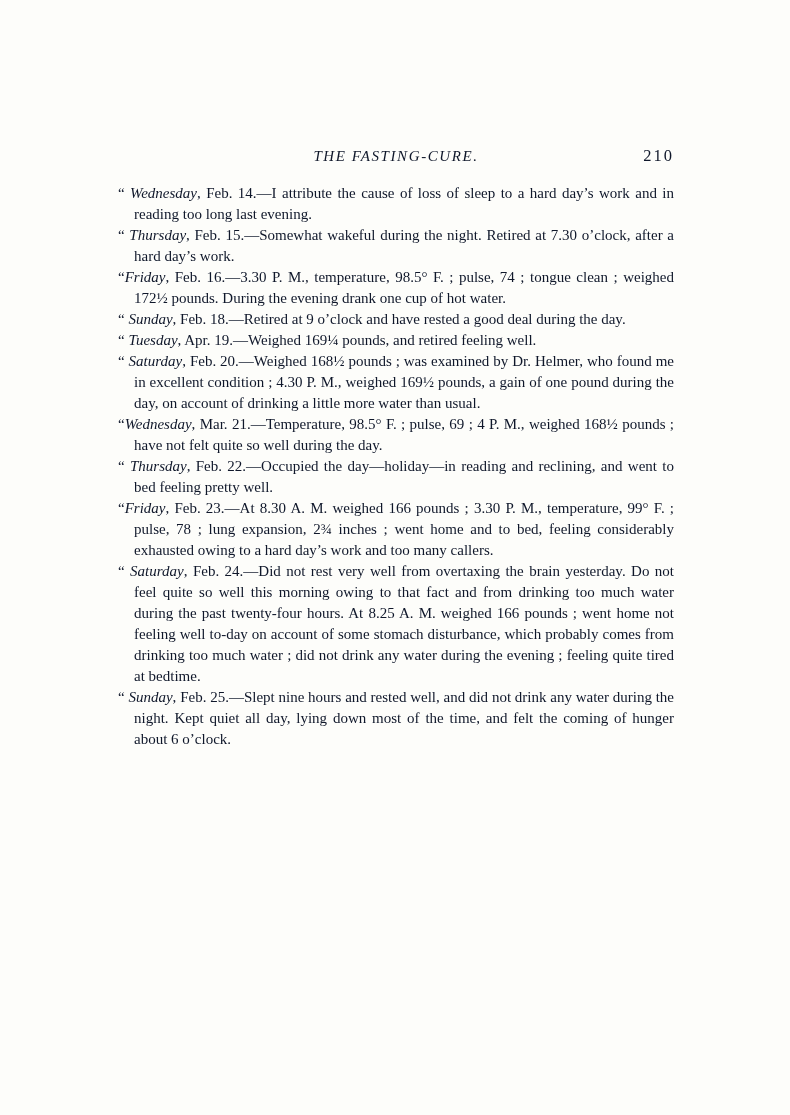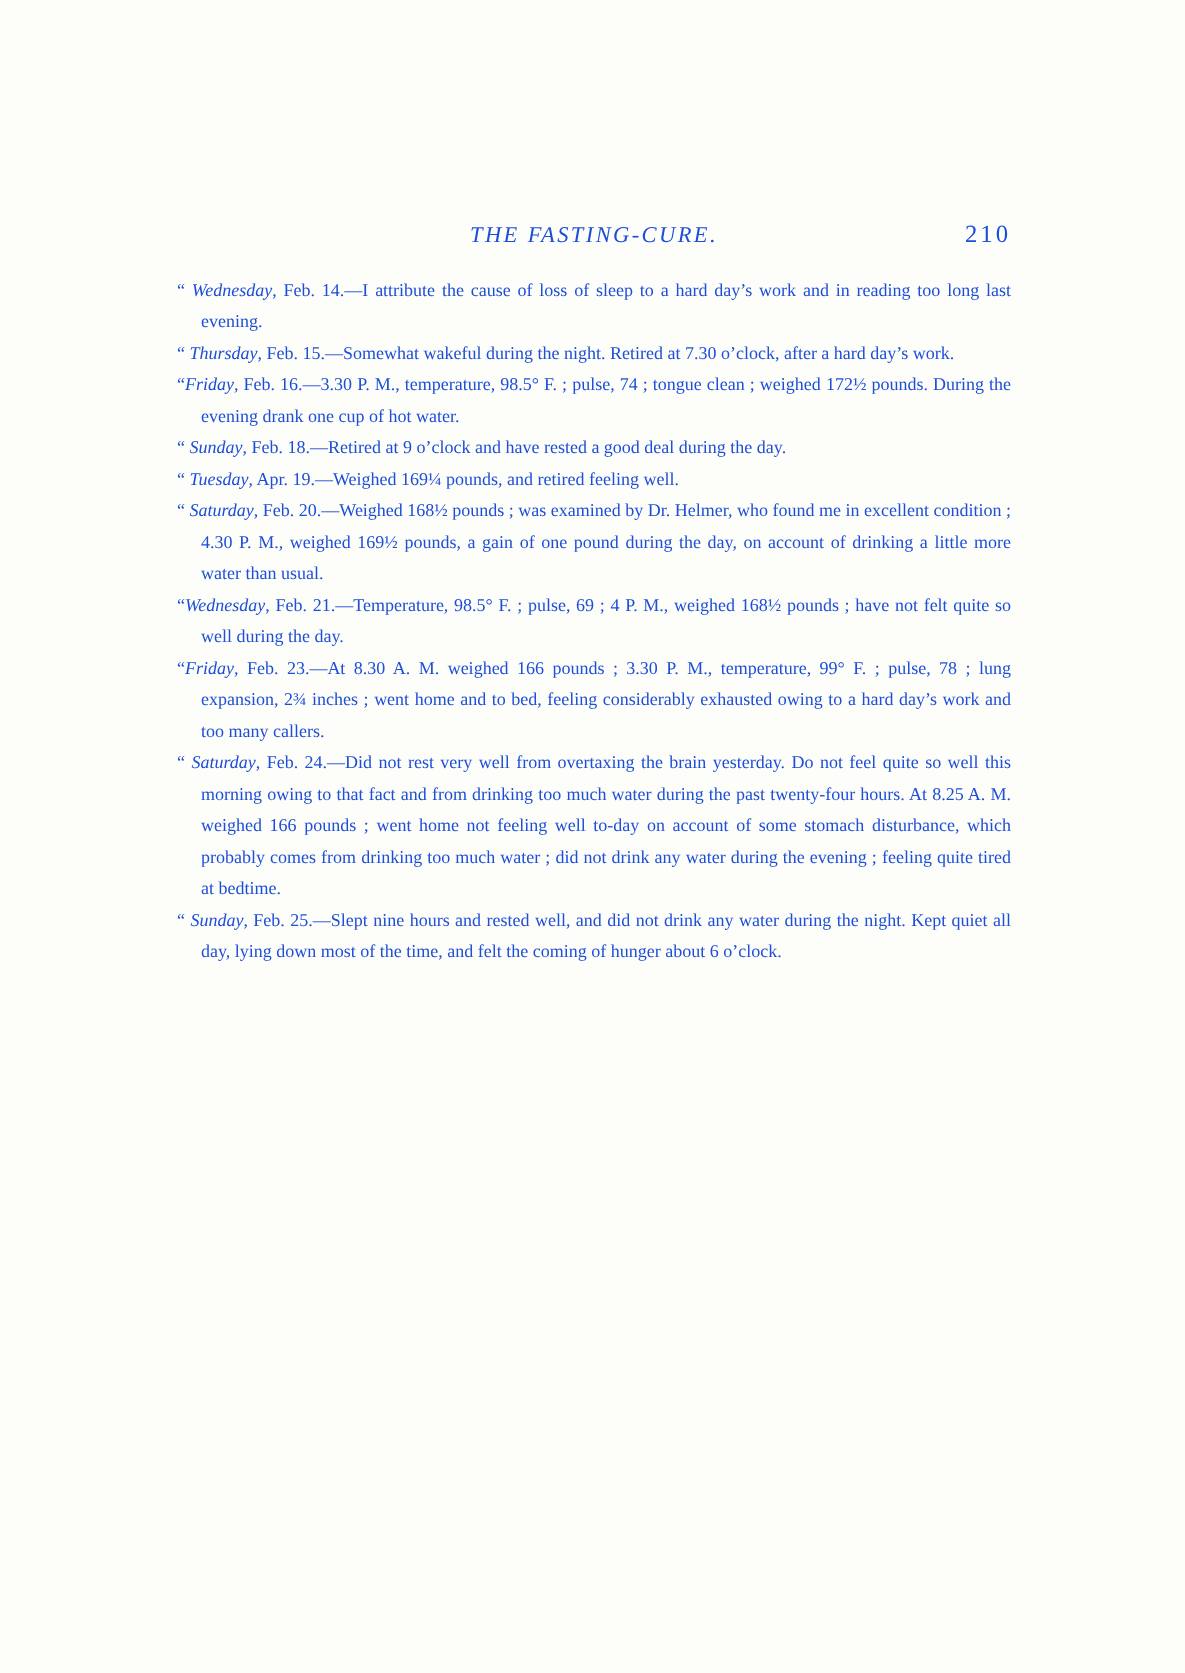--- a/index.html
+++ b/index.html
@@ -2,21 +2,21 @@
 <html><head>
 <meta charset="utf-8">
 <style>
   html, body { margin: 0; padding: 0; background: #e9e9e9; }
   .page {
     position: relative;
     width: 790px;
     height: 1115px;
     margin: 0 auto;
     background: #fdfdfa;
-    color: #1d4ed8;
+    color: #0f172a;
     font-family: "Liberation Serif", "DejaVu Serif", serif;
     overflow: hidden;
   }
   .text-block {
     position: absolute;
     left: 118px;
     top: 146px;
     width: 556px;
   }
   .running-head {
@@ -31,21 +31,21 @@
     letter-spacing: 1.6px;
     white-space: nowrap;
   }
   .page-number {
     flex: 1;
     text-align: right;
     font-size: 16.5px;
     letter-spacing: 2px;
   }
   .body-copy {
-    font-size: 12px;
+    font-size: 15px;
     line-height: 21px;
     text-align: justify;
   }
   p.entry {
     margin: 0;
     padding-left: 16px;
     text-indent: -16px;
   }
   p.entry .day { font-style: italic; }
   p.closing {
@@ -73,22 +73,23 @@
 
       <p class="entry"><span>“</span><span class="day">Friday</span><span>, Feb. 16.—3.30 P. M., temperature, 98.5° F. ; pulse, 74 ; tongue clean ; weighed 172½ pounds.  During the evening drank one cup of hot water.</span></p>
 
 
       <p class="entry"><span>“ </span><span class="day">Sunday</span><span>, Feb. 18.—Retired at 9 o’clock and have rested a good deal during the day.</span></p>
 
       <p class="entry"><span>“ </span><span class="day">Tuesday</span><span>, Apr. 19.—Weighed 169¼ pounds, and retired feeling well.</span></p>
 
       <p class="entry"><span>“ </span><span class="day">Saturday</span><span>, Feb. 20.—Weighed 168½ pounds ; was examined by Dr. Helmer, who found me in excellent condition ; 4.30 P. M., weighed 169½ pounds, a gain of one pound during the day, on account of drinking a little more water than usual.</span></p>
 
-      <p class="entry"><span>“</span><span class="day">Wednesday</span><span>, Feb. 21.—Temperature, 98.5° F. ; pulse, 69 ; 4 P. M., weighed 168½ pounds ; have not felt quite so well during the day.</span></p>
+      <p class="entry"><span>“</span><span class="day">Wednesday</span><span>, Mar. 21.—Temperature, 98.5° F. ; pulse, 69 ; 4 P. M., weighed 168½ pounds ; have not felt quite so well during the day.</span></p>
 
+      <p class="entry"><span>“ </span><span class="day">Thursday</span><span>, Feb. 22.—Occupied the day—holiday—in reading and reclining, and went to bed feeling pretty well.</span></p>
 
       <p class="entry"><span>“</span><span class="day">Friday</span><span>, Feb. 23.—At 8.30 A. M. weighed 166 pounds ; 3.30 P. M., temperature, 99° F. ; pulse, 78 ; lung expansion, 2¾ inches ; went home and to bed, feeling considerably exhausted owing to a hard day’s work and too many callers.</span></p>
 
       <p class="entry"><span>“ </span><span class="day">Saturday</span><span>, Feb. 24.—Did not rest very well from overtaxing the brain yesterday.  Do not feel quite so well this morning owing to that fact and from drinking too much water during the past twenty-four hours. At 8.25 A. M. weighed 166 pounds ; went home not feeling well to-day on account of some stomach disturbance, which probably comes from drinking too much water ; did not drink any water during the evening ; feeling quite tired at bedtime.</span></p>
 
       <p class="entry"><span>“ </span><span class="day">Sunday</span><span>, Feb. 25.—Slept nine hours and rested well, and did not drink any water during the night.  Kept quiet all day, lying down most of the time, and felt the coming of hunger about 6 o’clock.</span></p>
 
 
     </div>
   </div>

